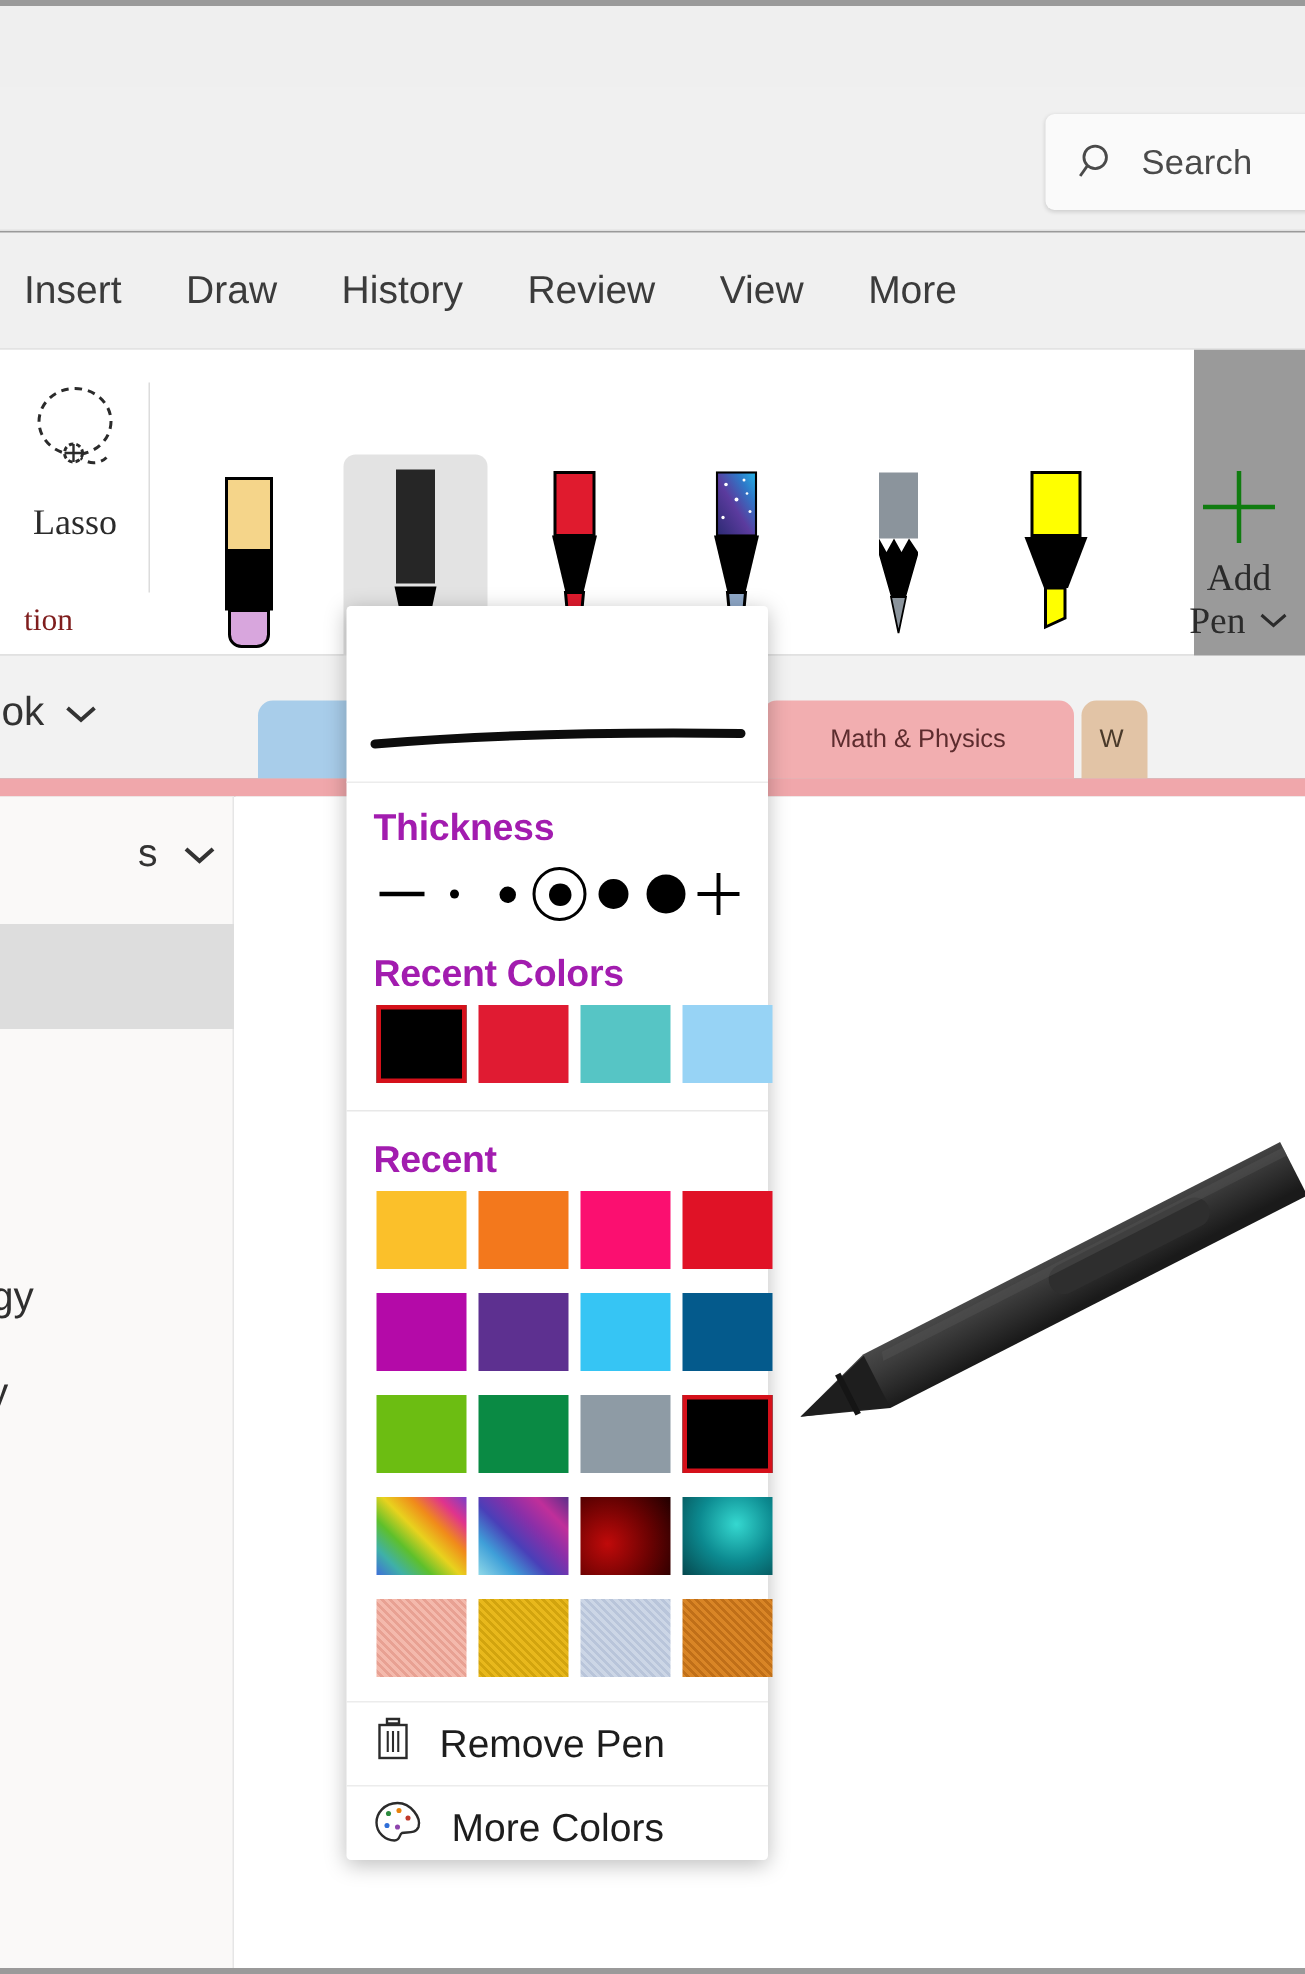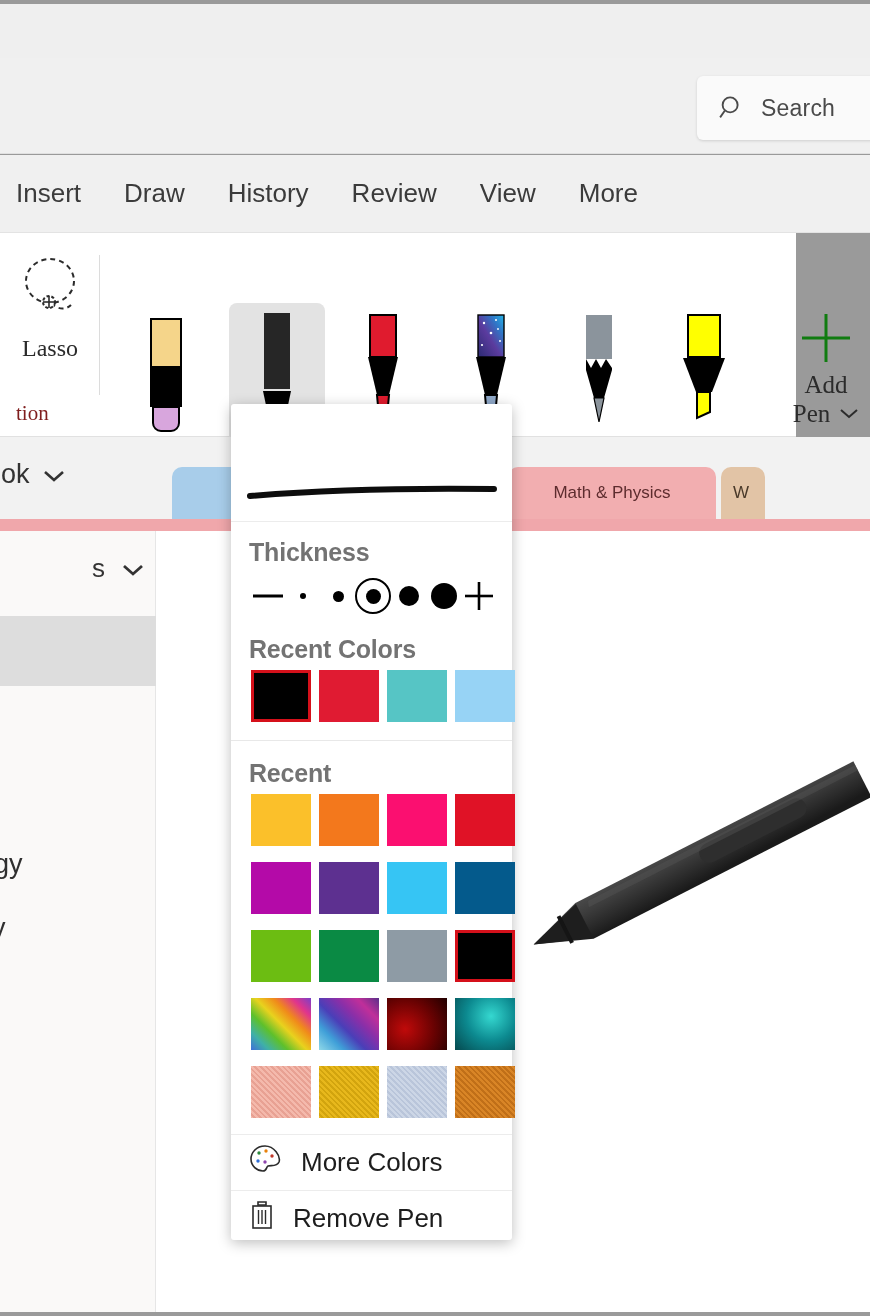--- a/index.html
+++ b/index.html
@@ -157,21 +157,21 @@
     background: #ffffff;
     border-radius: 3px;
     box-shadow: 0 3px 14px rgba(0,0,0,.26);
     z-index: 40;
   }
   .fly-preview {
     position: relative; height: 118px; border-bottom: 1px solid #ececec;
   }
   .fly-section { padding: 0 16px; }
   .fly-h {
-    font-size: 25px; font-weight: bold; color: #737373;
+    font-size: 25px; font-weight: bold; color: #a21caf;
     padding: 16px 0 6px 2px; letter-spacing: -.2px;
   }
   .thickness-row {
     display: flex; align-items: center; gap: 0px;
     height: 46px; padding-left: 4px;
   }
   .th-cell {
     width: 37px; height: 44px;
     display: flex; align-items: center; justify-content: center;
   }
@@ -460,44 +460,44 @@
       <div class="color-row">
         <span class="sw" style="background:repeating-linear-gradient(45deg,#f4b9ac 0 2px,#e8a193 2px 4px)"></span>
         <span class="sw" style="background:repeating-linear-gradient(45deg,#e8b81c 0 2px,#d2a40e 2px 4px)"></span>
         <span class="sw" style="background:repeating-linear-gradient(45deg,#ccd6e6 0 2px,#b9c5da 2px 4px)"></span>
         <span class="sw" style="background:repeating-linear-gradient(45deg,#d98526 0 2px,#c06f18 2px 4px)"></span>
       </div>
     </div>
 
     <div class="fly-item">
       <span>
+        <svg width="26" height="32" viewBox="0 0 26 32">
+          <path d="M9 3 h8 v3 h-8 z" fill="none" stroke="#2b2b2b" stroke-width="1.6"></path>
+          <rect x="4" y="7" width="18" height="22" fill="none" stroke="#2b2b2b" stroke-width="1.6"></rect>
+          <line x1="9.5" y1="11" x2="9.5" y2="25" stroke="#2b2b2b" stroke-width="1.4"></line>
+          <line x1="13" y1="11" x2="13" y2="25" stroke="#2b2b2b" stroke-width="1.4"></line>
+          <line x1="16.5" y1="11" x2="16.5" y2="25" stroke="#2b2b2b" stroke-width="1.4"></line>
+        </svg>
+      </span>
+      <span>Remove Pen</span>
+    </div>
+
+    <div class="fly-item">
+      <span>
         <svg width="34" height="30" viewBox="0 0 34 30">
           <path d="M16 2 C 7 2, 2 9, 2 15 C 2 22, 8 27, 14 27 C 18 27, 17 23, 19 22
                    C 22 21, 28 23, 30 18 C 32 12, 25 2, 16 2 Z" fill="none" stroke="#2b2b2b" stroke-width="1.6"></path>
           <circle cx="10" cy="9" r="1.7" fill="#2b8a3e"></circle>
           <circle cx="17" cy="7" r="1.7" fill="#e8820c"></circle>
           <circle cx="23" cy="12" r="1.7" fill="#c0392b"></circle>
           <circle cx="9" cy="17" r="1.7" fill="#2f6fd8"></circle>
           <circle cx="16" cy="18" r="1.7" fill="#8e44ad"></circle>
         </svg>
       </span>
       <span>More Colors</span>
-    </div>
-
-    <div class="fly-item">
-      <span>
-        <svg width="26" height="32" viewBox="0 0 26 32">
-          <path d="M9 3 h8 v3 h-8 z" fill="none" stroke="#2b2b2b" stroke-width="1.6"></path>
-          <rect x="4" y="7" width="18" height="22" fill="none" stroke="#2b2b2b" stroke-width="1.6"></rect>
-          <line x1="9.5" y1="11" x2="9.5" y2="25" stroke="#2b2b2b" stroke-width="1.4"></line>
-          <line x1="13" y1="11" x2="13" y2="25" stroke="#2b2b2b" stroke-width="1.4"></line>
-          <line x1="16.5" y1="11" x2="16.5" y2="25" stroke="#2b2b2b" stroke-width="1.4"></line>
-        </svg>
-      </span>
-      <span>Remove Pen</span>
     </div>
   </div>
 
   <div class="stylus">
     <svg width="430" height="260" viewBox="0 0 430 260">
       <defs>
         <linearGradient id="barrel" x1="0" y1="0" x2="0.2" y2="1">
           <stop offset="0%" stop-color="#4a4a4a"></stop>
           <stop offset="35%" stop-color="#3c3c3c"></stop>
           <stop offset="70%" stop-color="#2a2a2a"></stop>

